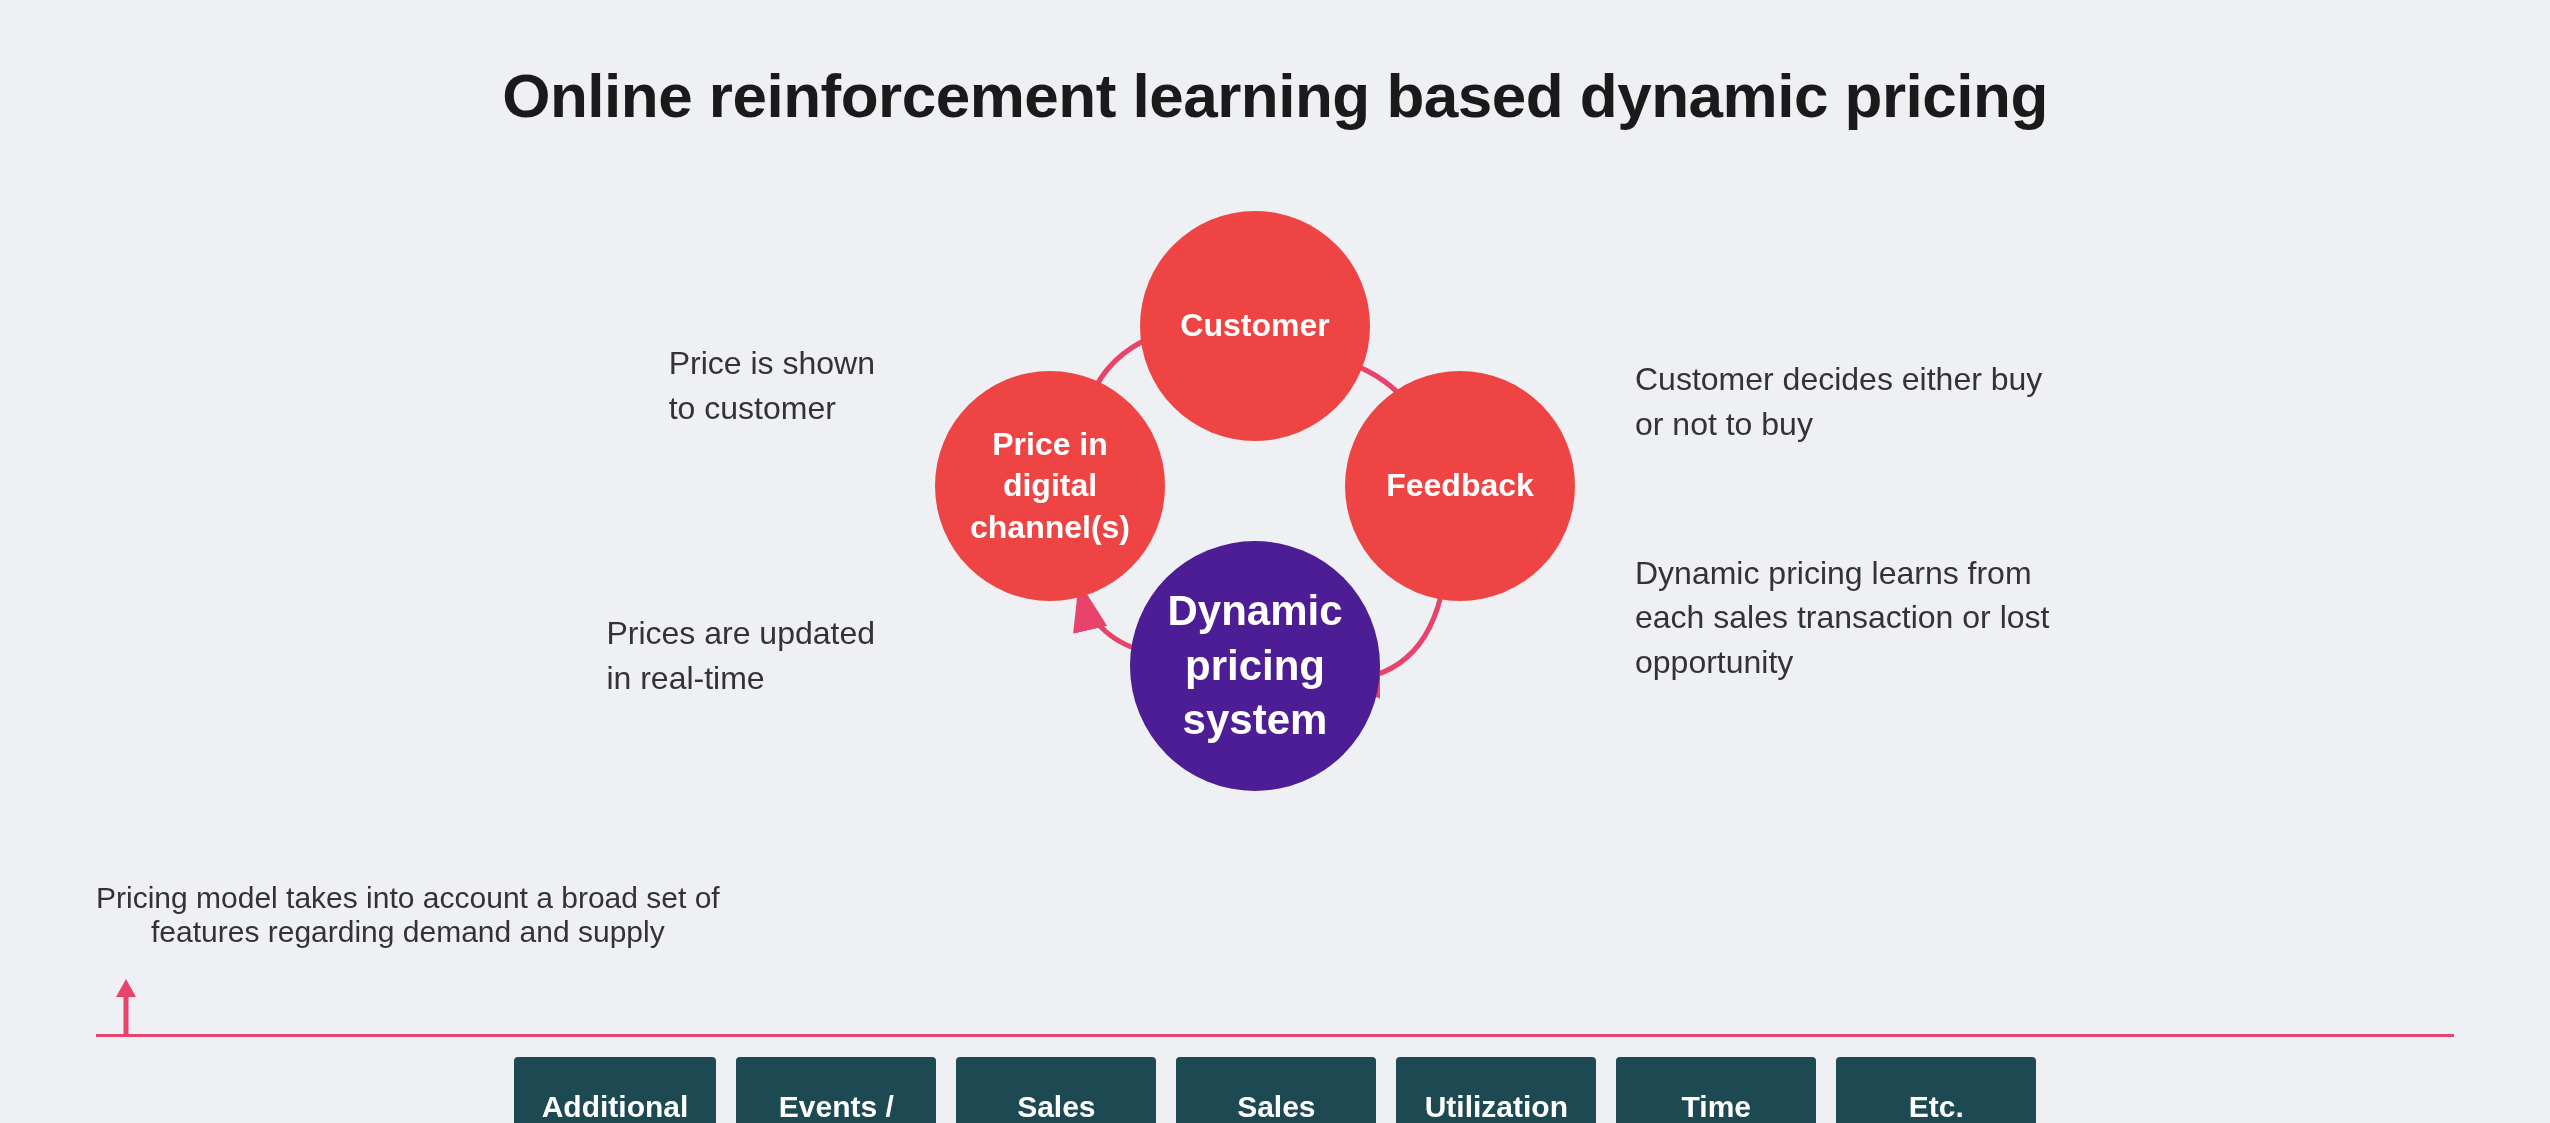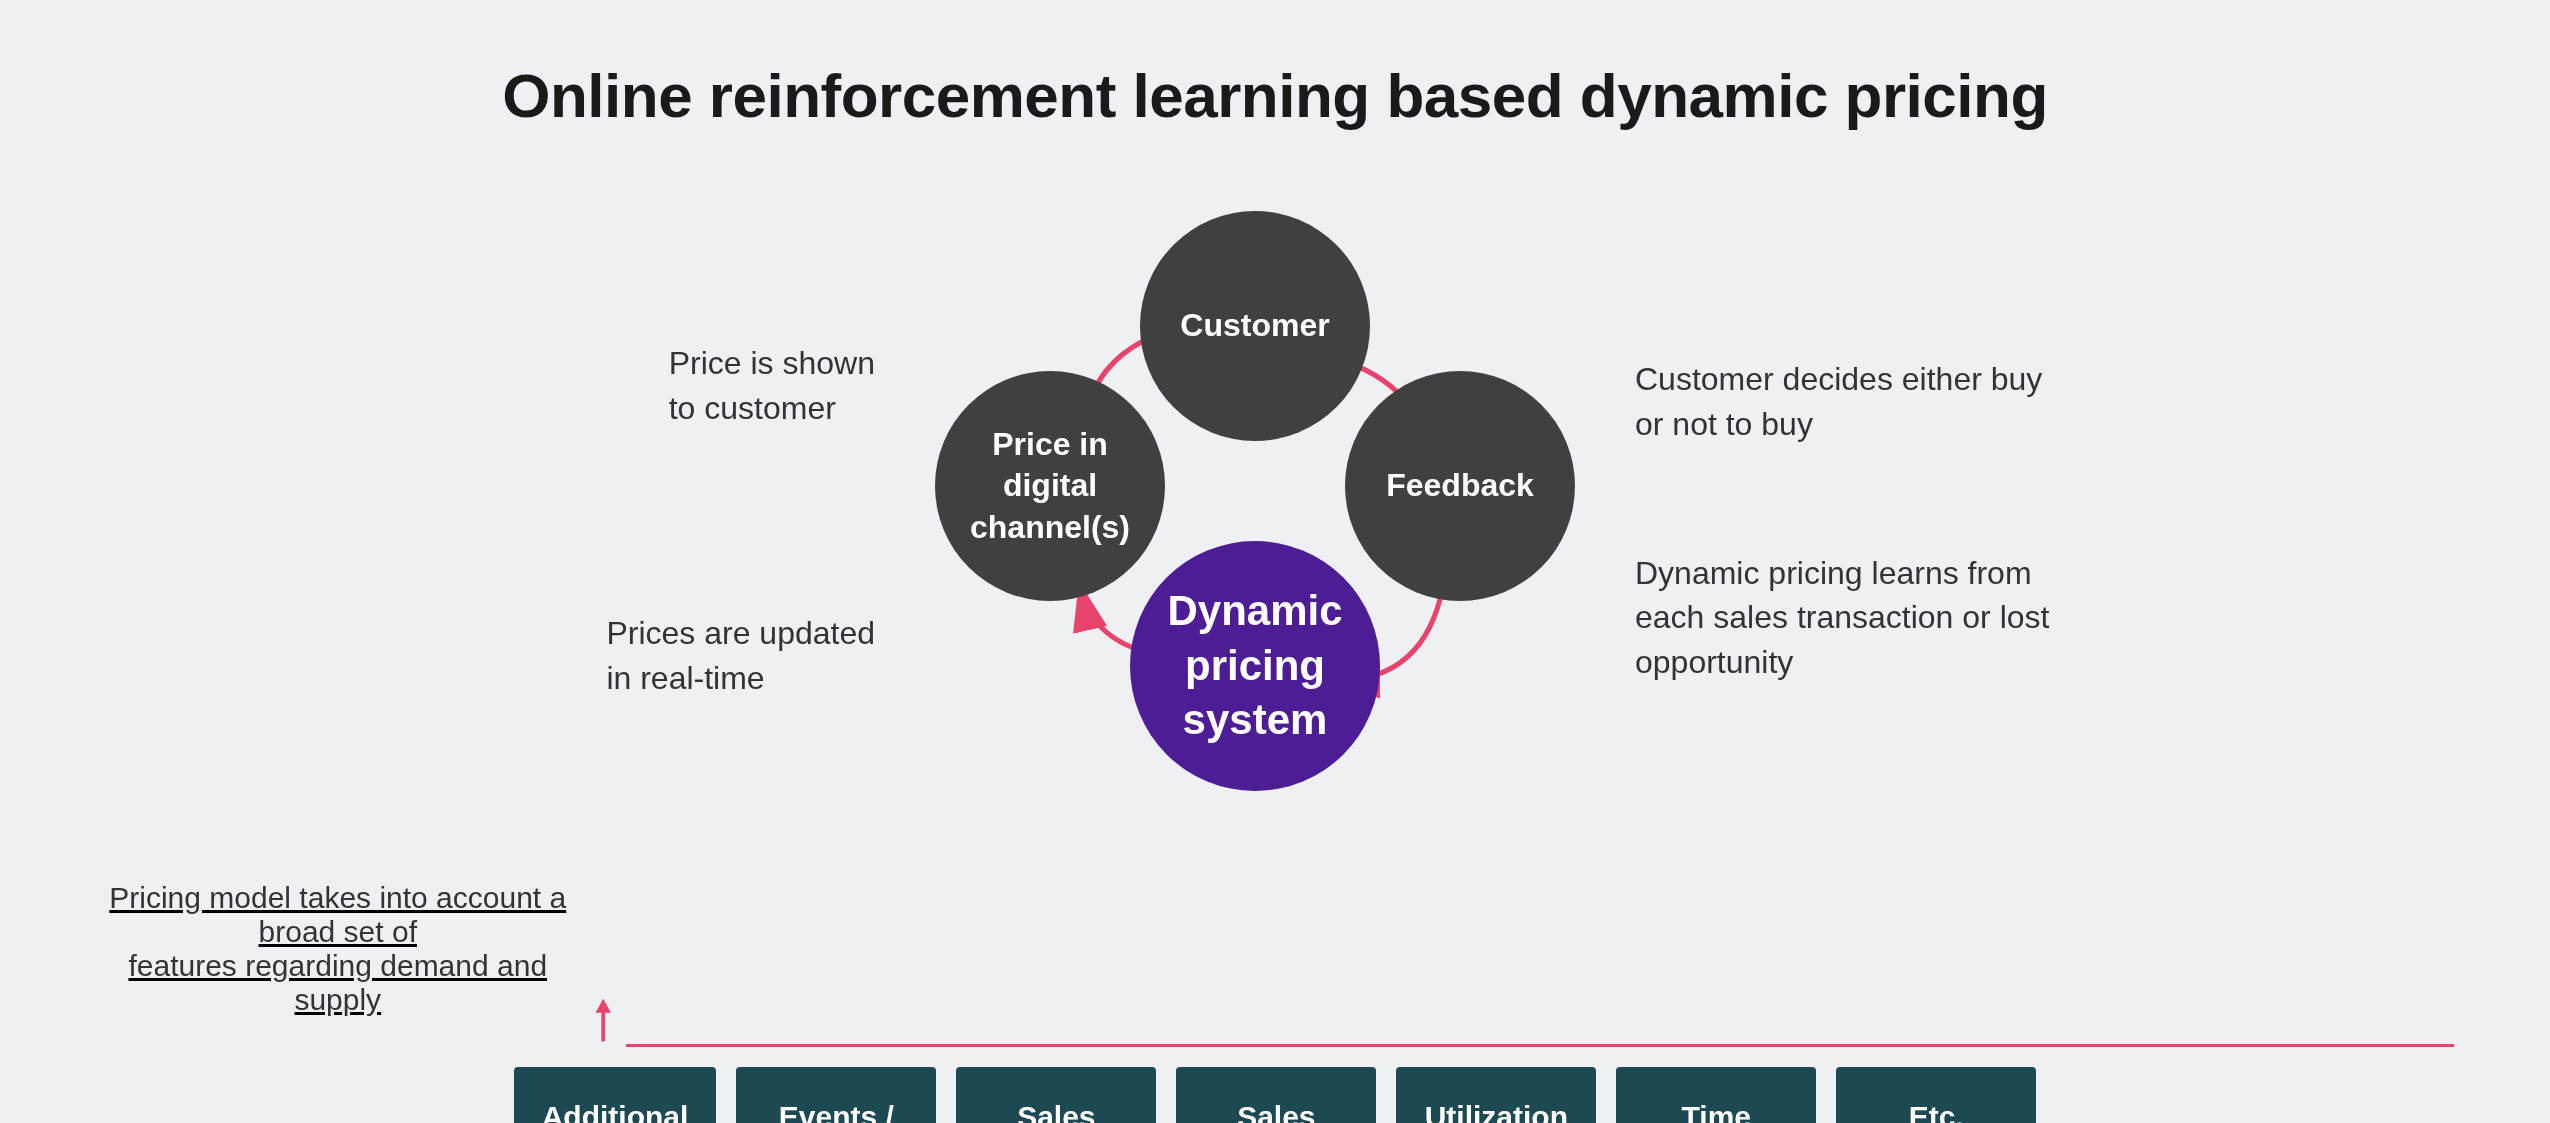--- a/index.html
+++ b/index.html
@@ -75,21 +75,21 @@
       display: flex;
       align-items: center;
       justify-content: center;
       text-align: center;
       font-weight: 700;
       color: #fff;
     }
 
     
     .circle-dark {
-      background: #404040;
+      background: #ef4444;
       width: 230px;
       height: 230px;
       font-size: 32px;
       line-height: 1.3;
     }
 
     
     .circle-pink {
       background: #4c1d95;
       width: 250px;
@@ -267,21 +267,21 @@
 
       <div class="annotation-right">
         <div class="annotation-text">Customer decides either buy<br>or not to buy</div>
         <div class="annotation-text">Dynamic pricing learns from<br>each sales transaction or lost<br>opportunity</div>
       </div>
 
     </div>
 
     <div class="bottom-caption-area">
 
-      <div style="position:relative; width:100%; display:flex; flex-direction:row; align-items:flex-end;text-decoration:underline;">
+      <div style="position:relative; width:100%; display:flex; flex-direction:column; align-items:flex-start;">
         <div class="caption-with-arrow">
           <div class="pricing-caption">
             Pricing model takes into account a broad set of<br>features regarding demand and supply
           </div>
         </div>
 
         <svg width="60" height="60" viewBox="0 0 60 60" style="margin-bottom:-5px; margin-left:0;">
           <line x1="30" y1="55" x2="30" y2="10" stroke="#e8436a" stroke-width="5"></line>
           <polygon points="30,0 20,18 40,18" fill="#e8436a"></polygon>
         </svg>

